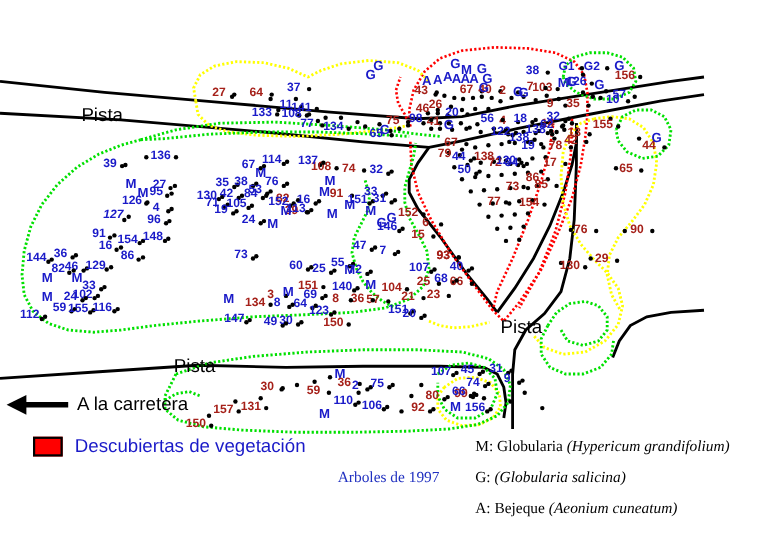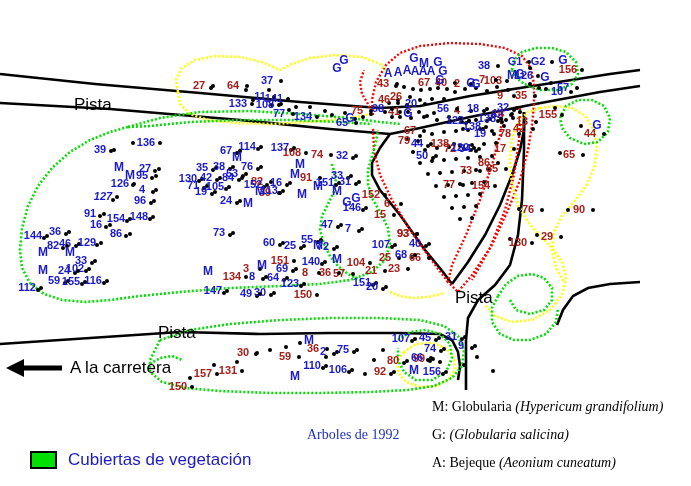--- a/index.html
+++ b/index.html
@@ -763,28 +763,28 @@
       <div class="lbl blue" style="left: 407px; top: 70px; font-size: 12px;">A</div>
       <div class="lbl blue" style="left: 415px; top: 71px; font-size: 12px;">A</div>
       <div class="lbl blue" style="left: 423px; top: 71px; font-size: 12px;">A</div>
       <div class="lbl blue" style="left: 431px; top: 71px; font-size: 12px;">A</div>
     </div>
 
 </div>
 
 <div id="legend">
 
-
-
-  <div class="lg-row" style="left:30px;top:58px;">
-    <span class="swatch sw-green"></span>
-    <span class="lg-text">Cubiertas de vegetación</span>
+  <div class="lg-row" style="left:30px;top:4px;">
+    <span class="swatch sw-red"></span>
+    <span class="lg-text">Descubiertas de vegetación</span>
   </div>
 
-  <div class="year-1997" style="left:307px;top:35px;">Arboles de 1992</div>
+
+
+  <div class="year-1997" style="left:307px;top:35px;">Arboles de 1997</div>
 
   <div class="sp-row" style="left:432px;top:7px;">
     <span>M:</span>
     <span>Globularia</span>
     <i>(Hypericum grandifolium)</i>
   </div>
   <div class="sp-row" style="left:432px;top:63px;">
     <span>A:</span>
     <span>Bejeque</span>
     <i>(Aeonium cuneatum)</i>

